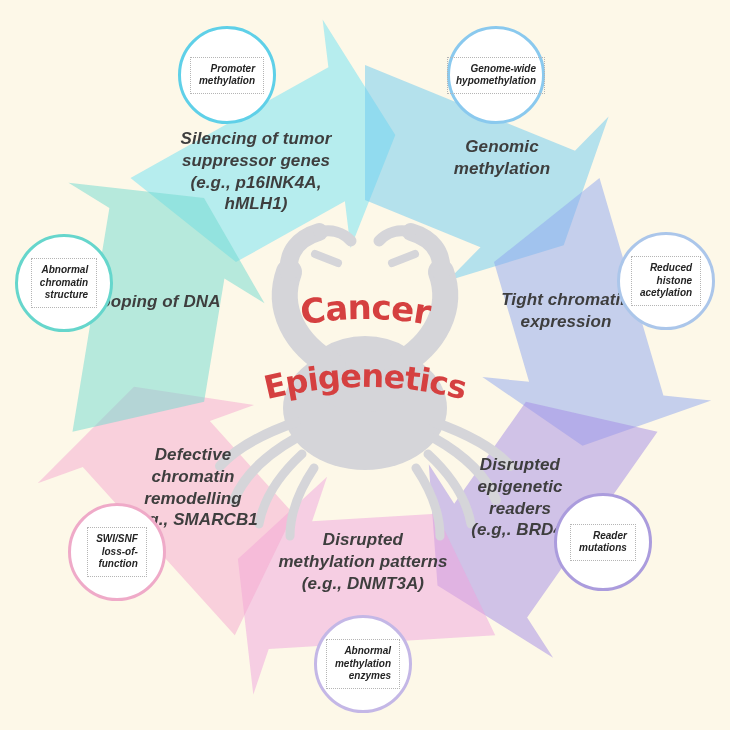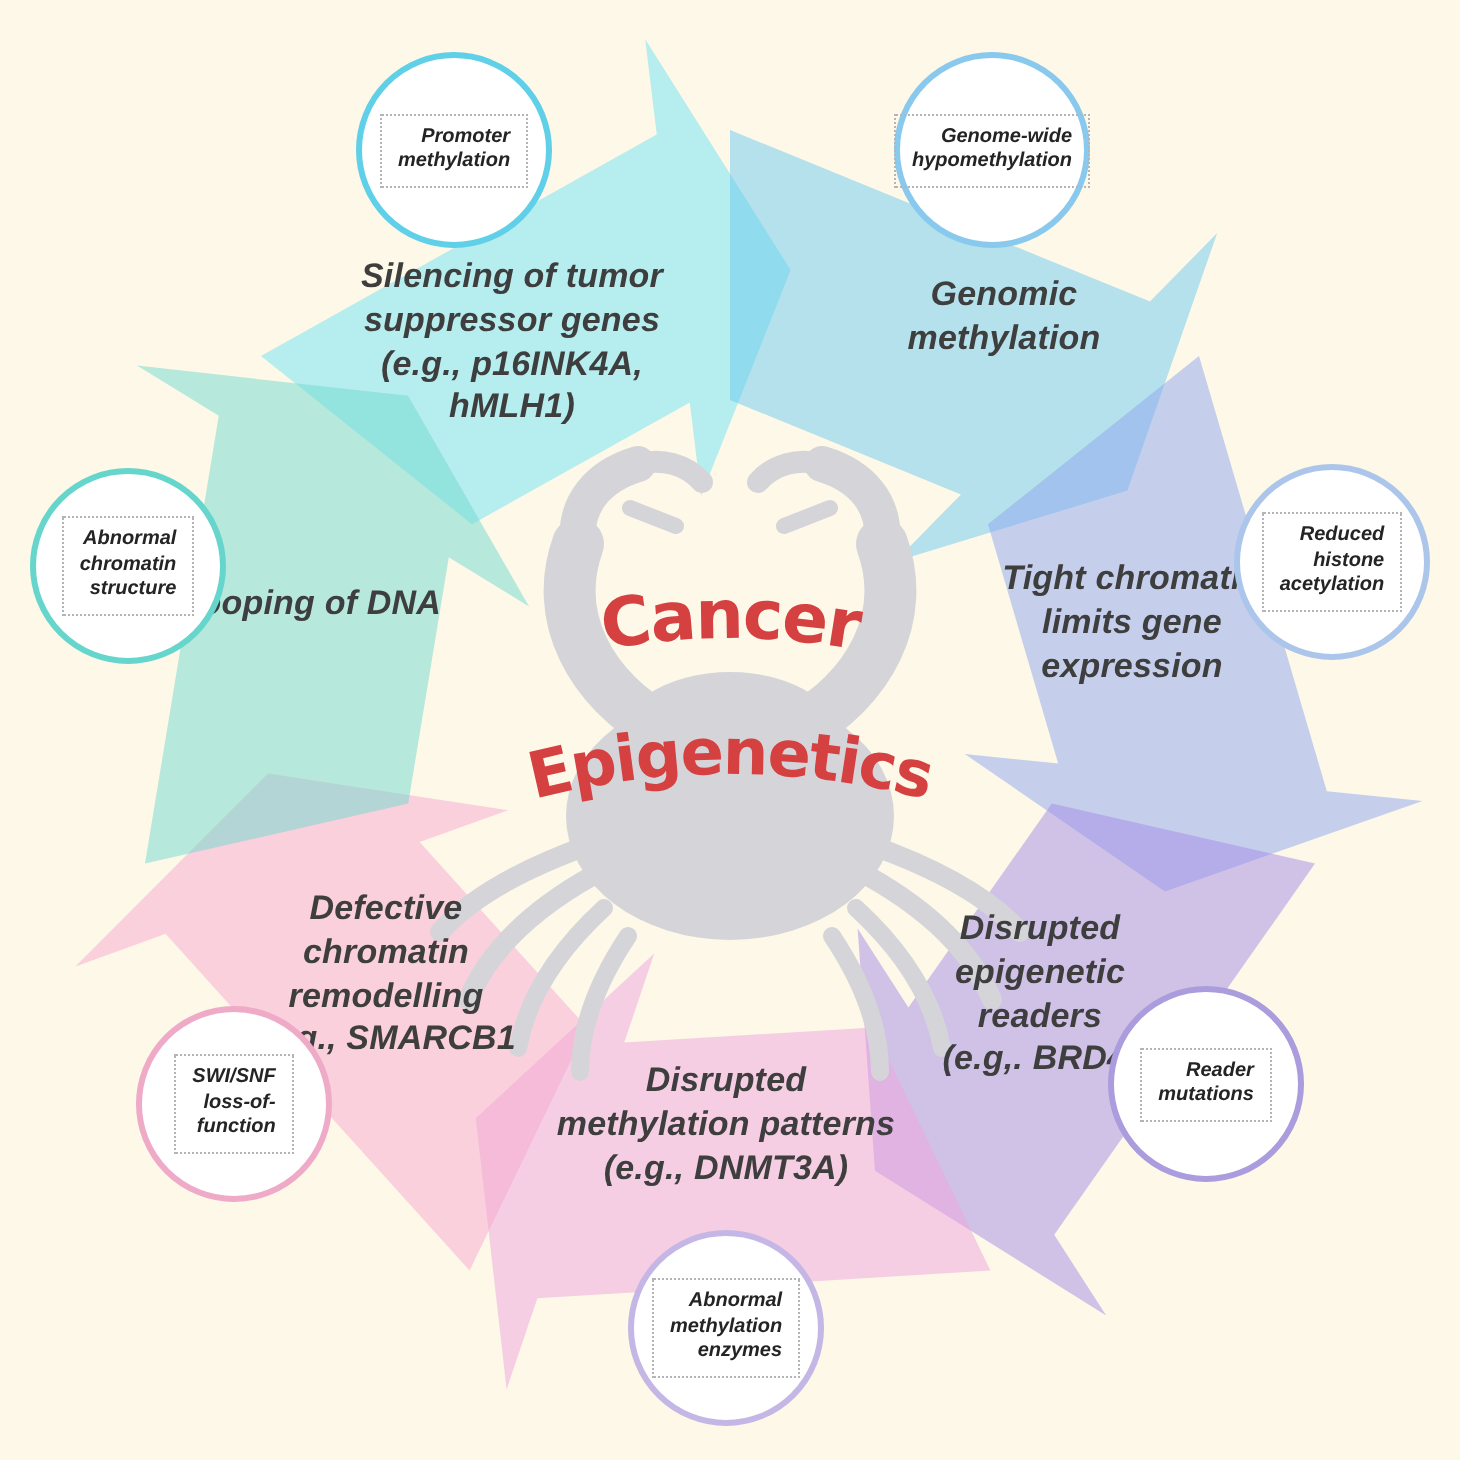--- a/index.html
+++ b/index.html
@@ -143,21 +143,20 @@
     <span>suppressor genes</span>
     <span>(e.g., p16INK4A,</span>
     <span>hMLH1)</span>
   </div>
   <div class="label l1">
     <span>Genomic</span>
     <span>methylation</span>
   </div>
   <div class="label l2">
     <span>Tight chromatin</span>
-    <span>limits gene</span>
     <span>expression</span>
   </div>
   <div class="label l3">
     <span>Disrupted</span>
     <span>epigenetic</span>
     <span>readers</span>
     <span>(e.g,. BRD4)</span>
   </div>
   <div class="label l4">
     <span>Disrupted</span>

